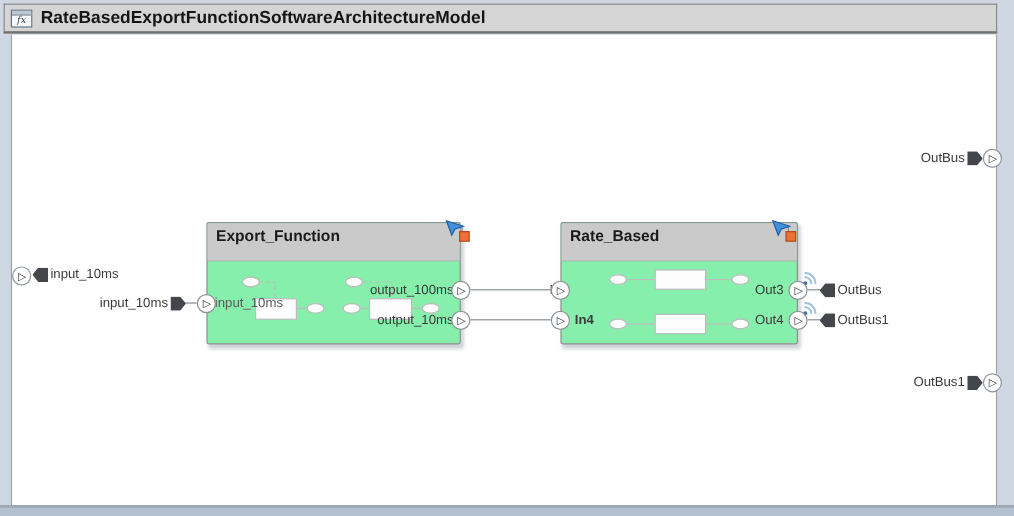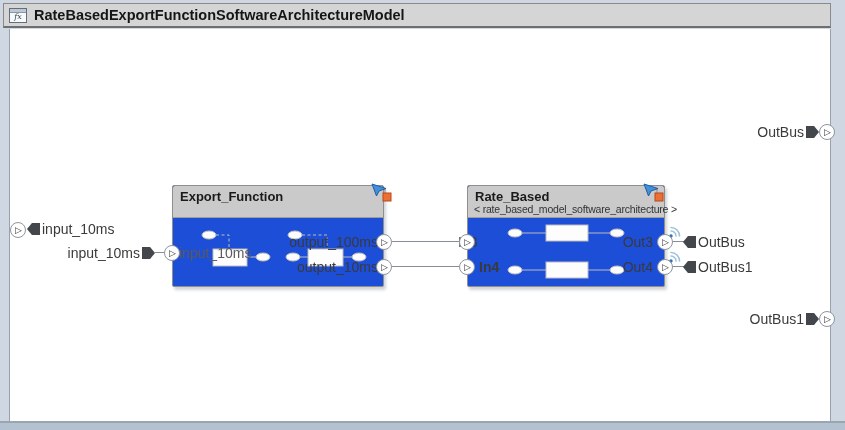--- a/index.html
+++ b/index.html
@@ -16,32 +16,32 @@
   .mini-icon .mi-fx{position:absolute;left:0;right:0;top:3px;bottom:0;display:flex;align-items:center;justify-content:center;}
   .mini-icon .mi-fx::after{content:"fx";font-family:"DejaVu Serif",serif;font-style:italic;font-size:8px;color:#3b4document6;color:#3b4652;line-height:1;}
   .title-text{margin-left:7px;font-size:14.5px;font-weight:bold;color:#151515;white-space:nowrap;}
 
   .canvas{position:absolute;left:9px;top:29px;width:822px;height:392px;background:#ffffff;
     border-left:1px solid #98a2ac;border-right:1px solid #98a2ac;box-sizing:border-box;}
   .bottom-strip{position:absolute;left:0;top:421px;width:845px;height:9px;background:#b3c1d0;
     border-top:2px solid #9aa5b0;box-sizing:border-box;}
 
   
-  .block{position:absolute;background:#1d4ed8;border:1px solid #8f8f8f;border-radius:2px;
+  .block{position:absolute;background:#86efac;border:1px solid #8f8f8f;border-radius:2px;
     box-shadow:2px 3px 3px rgba(120,130,140,.35);box-sizing:border-box;}
   .block-header{position:absolute;left:0;top:0;right:0;height:31px;background:#cacaca;
     border-bottom:1px solid #9e9e9e;border-radius:2px 2px 0 0;}
   .block-title{position:absolute;left:7px;top:3px;font-size:13px;font-weight:bold;color:#1a1a1a;white-space:nowrap;}
   .block-subtitle{position:absolute;left:6px;top:17px;font-size:10.5px;letter-spacing:-0.2px;color:#333;white-space:nowrap;}
 
   
   .port{position:absolute;width:14px;height:14px;border-radius:50%;background:#fff;
     border:1px solid #8d959d;display:flex;align-items:center;justify-content:center;z-index:5;}
   .port::after{content:"\25B7";font-size:9px;color:#2d2d2d;line-height:1;margin-left:1px;}
-  .lbl{position:absolute;font-size:14px;line-height:12px;color:#3a3a3a;white-space:nowrap;}
+  .lbl{position:absolute;font-size:11px;line-height:12px;color:#3a3a3a;white-space:nowrap;}
   .lbl-dim{color:#5a5a5a;}
   .tag{position:absolute;width:13px;height:12px;background:#43474c;z-index:4;}
   .tag-r{clip-path:polygon(0 0,62% 0,100% 50%,62% 100%,0 100%);}
   .tag-l{clip-path:polygon(100% 0,38% 0,0 50%,38% 100%,100% 100%);}
   .wire{position:absolute;height:1px;background:#878e95;}
   svg{position:absolute;overflow:visible;}
   .thumb path,.thumb rect,.thumb ellipse{stroke:#bcbcbc;stroke-width:1;fill:none;}
   .thumb rect,.thumb ellipse{fill:#fdfdfd;}
   .thumb .dash{stroke-dasharray:3,2.5;}
   .wifi path{stroke:#9fc2de;stroke-width:1.6;fill:none;stroke-linecap:round;}
@@ -114,21 +114,20 @@
   <div class="port" style="left:376px;top:234px;"></div>
   <div class="lbl" style="right:467px;top:261px;">output_10ms</div>
   <div class="port" style="left:376px;top:259px;"></div>
 
   <div class="wire" style="left:392px;top:241px;width:67px;"></div>
   <div class="wire" style="left:392px;top:266px;width:67px;"></div>
 
   <div class="block" style="left:467px;top:185px;width:198px;height:102px;">
     <div class="block-header">
       <div class="block-title">Rate_Based</div>
-      <div class="block-subtitle">&lt; rate_based_model_software_architecture &gt;</div>
     </div>
   </div>
   <svg class="badge" style="left:642px;top:182px;" width="26" height="22">
     <path class="bl" d="M11,7 L15,7 L15,12"></path>
     <polygon class="flag" points="2,2 16,6.5 9,9 6.5,14"></polygon>
     <rect class="sq" x="13" y="11" width="8" height="8"></rect>
   </svg>
 
   <svg class="thumb" style="left:500px;top:220px;" width="135" height="62">
     <ellipse cx="15" cy="13" rx="7" ry="4"></ellipse>

